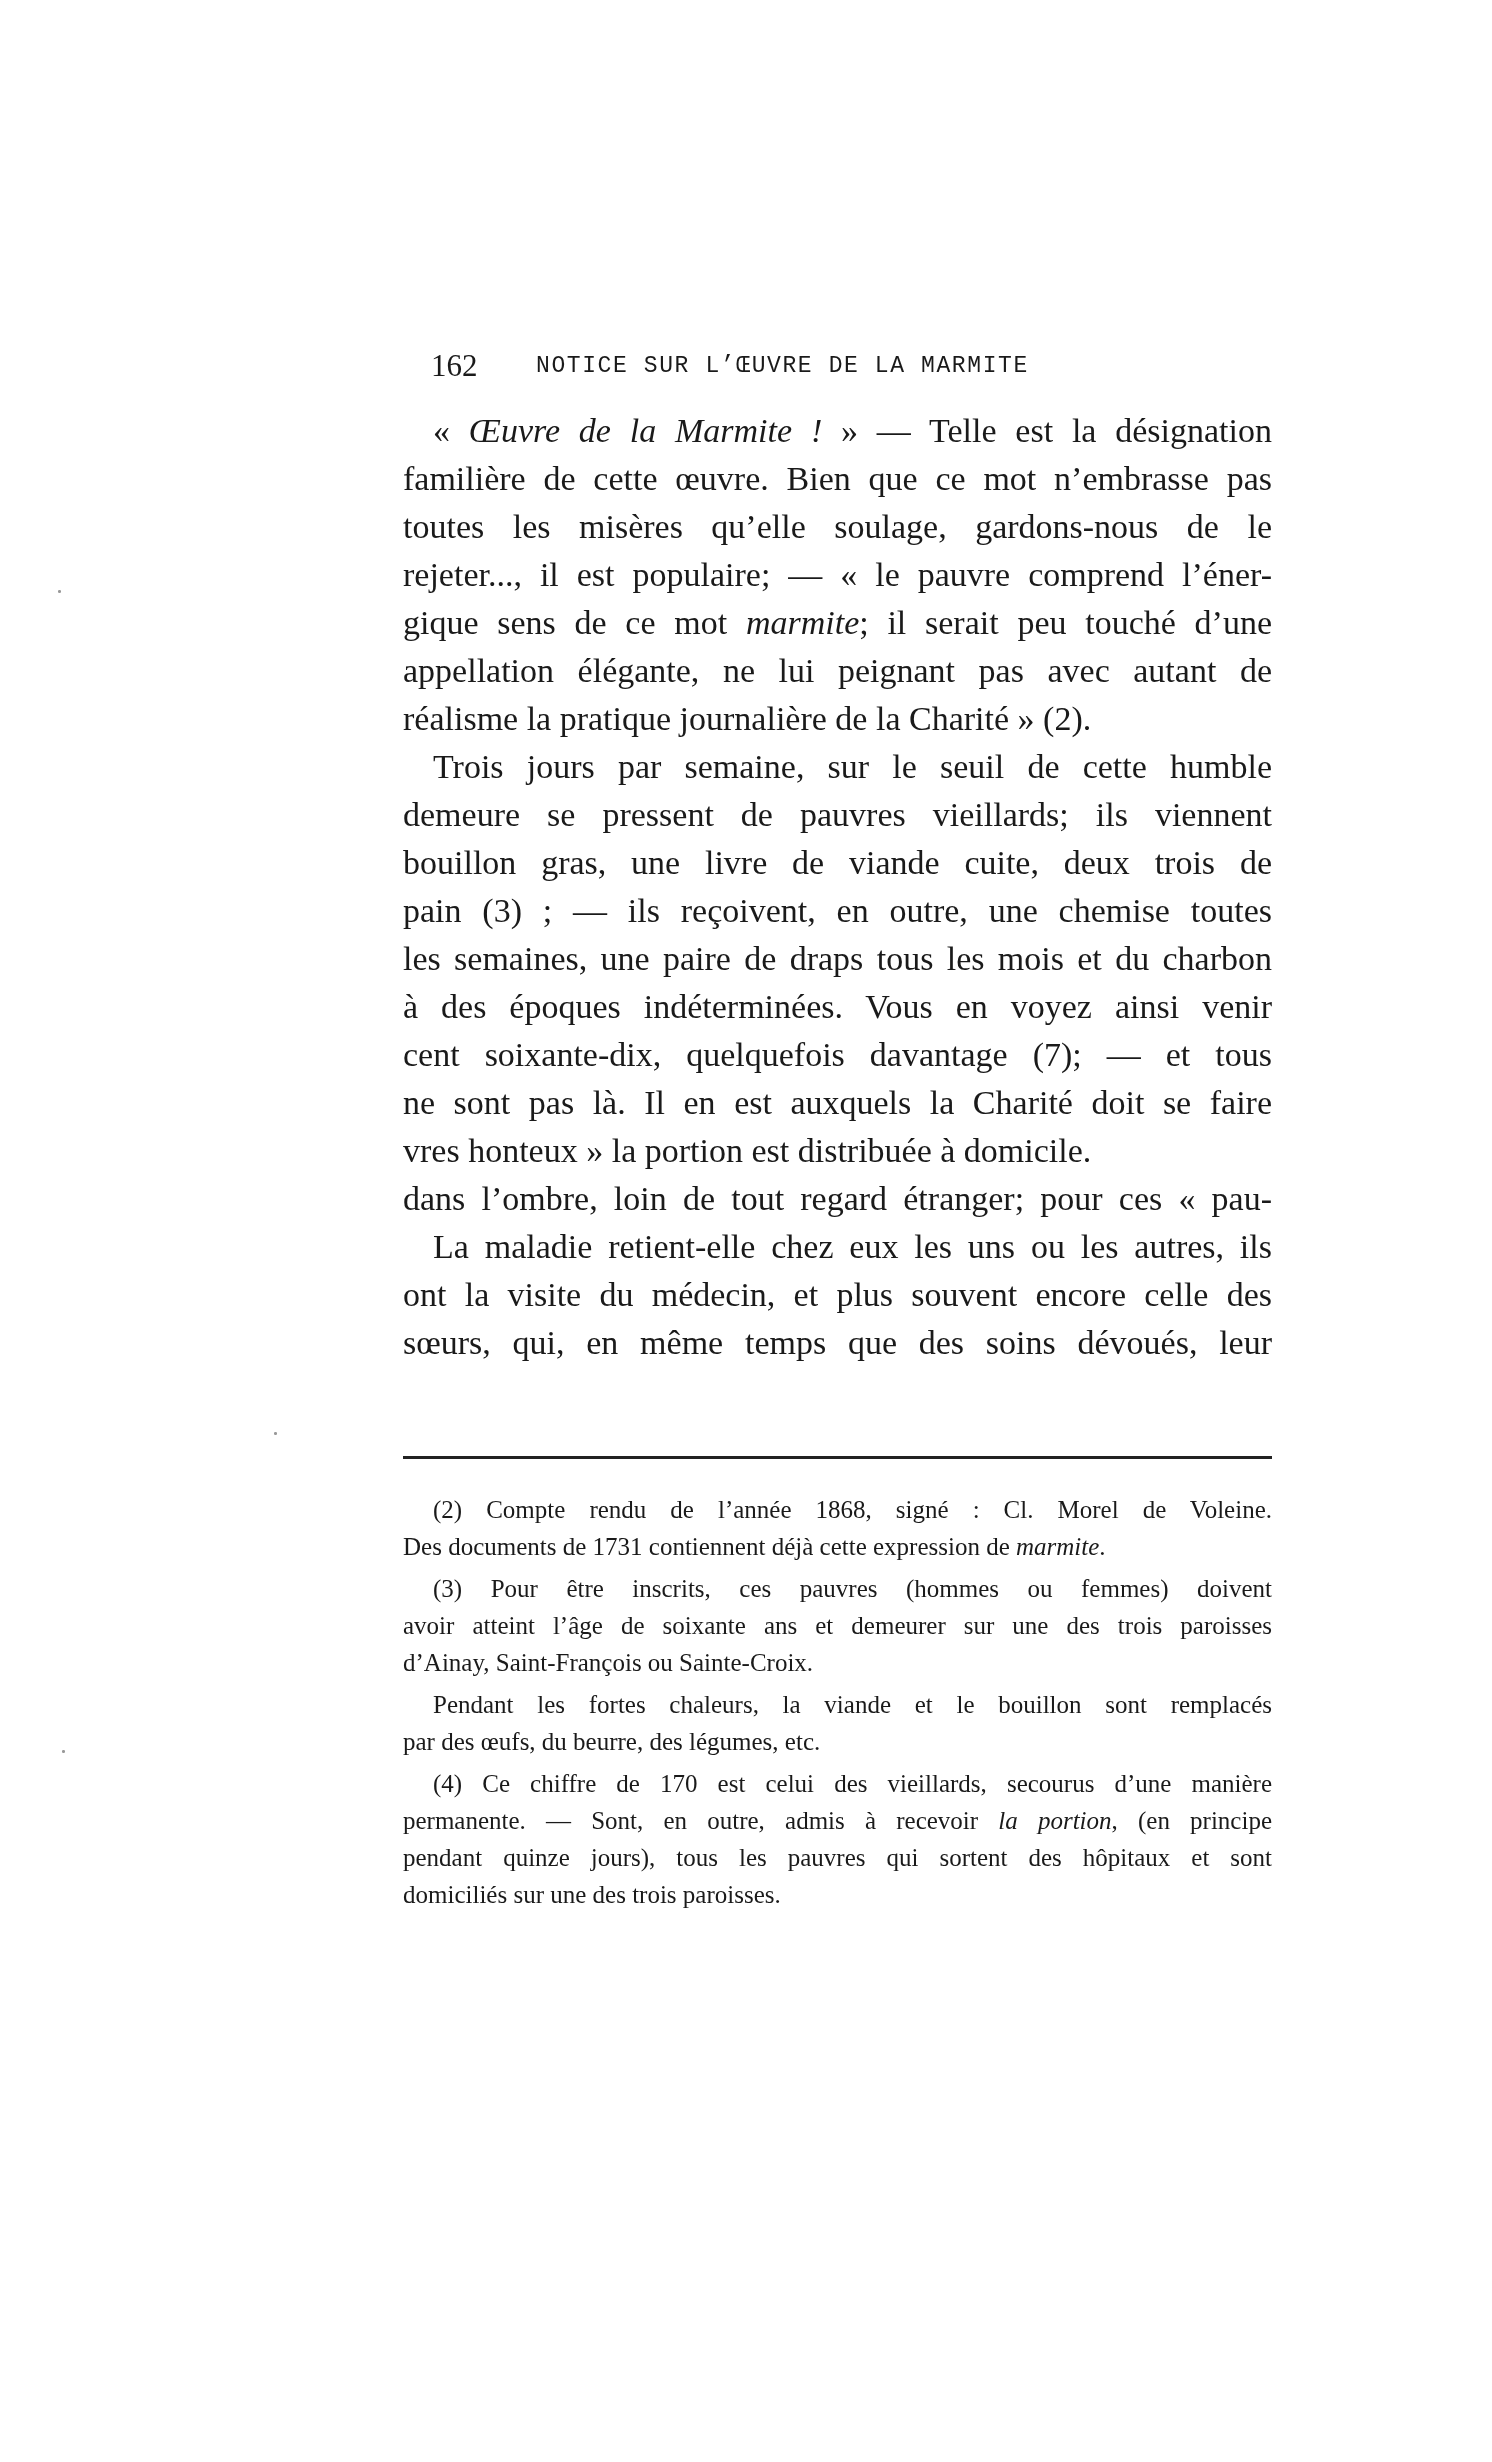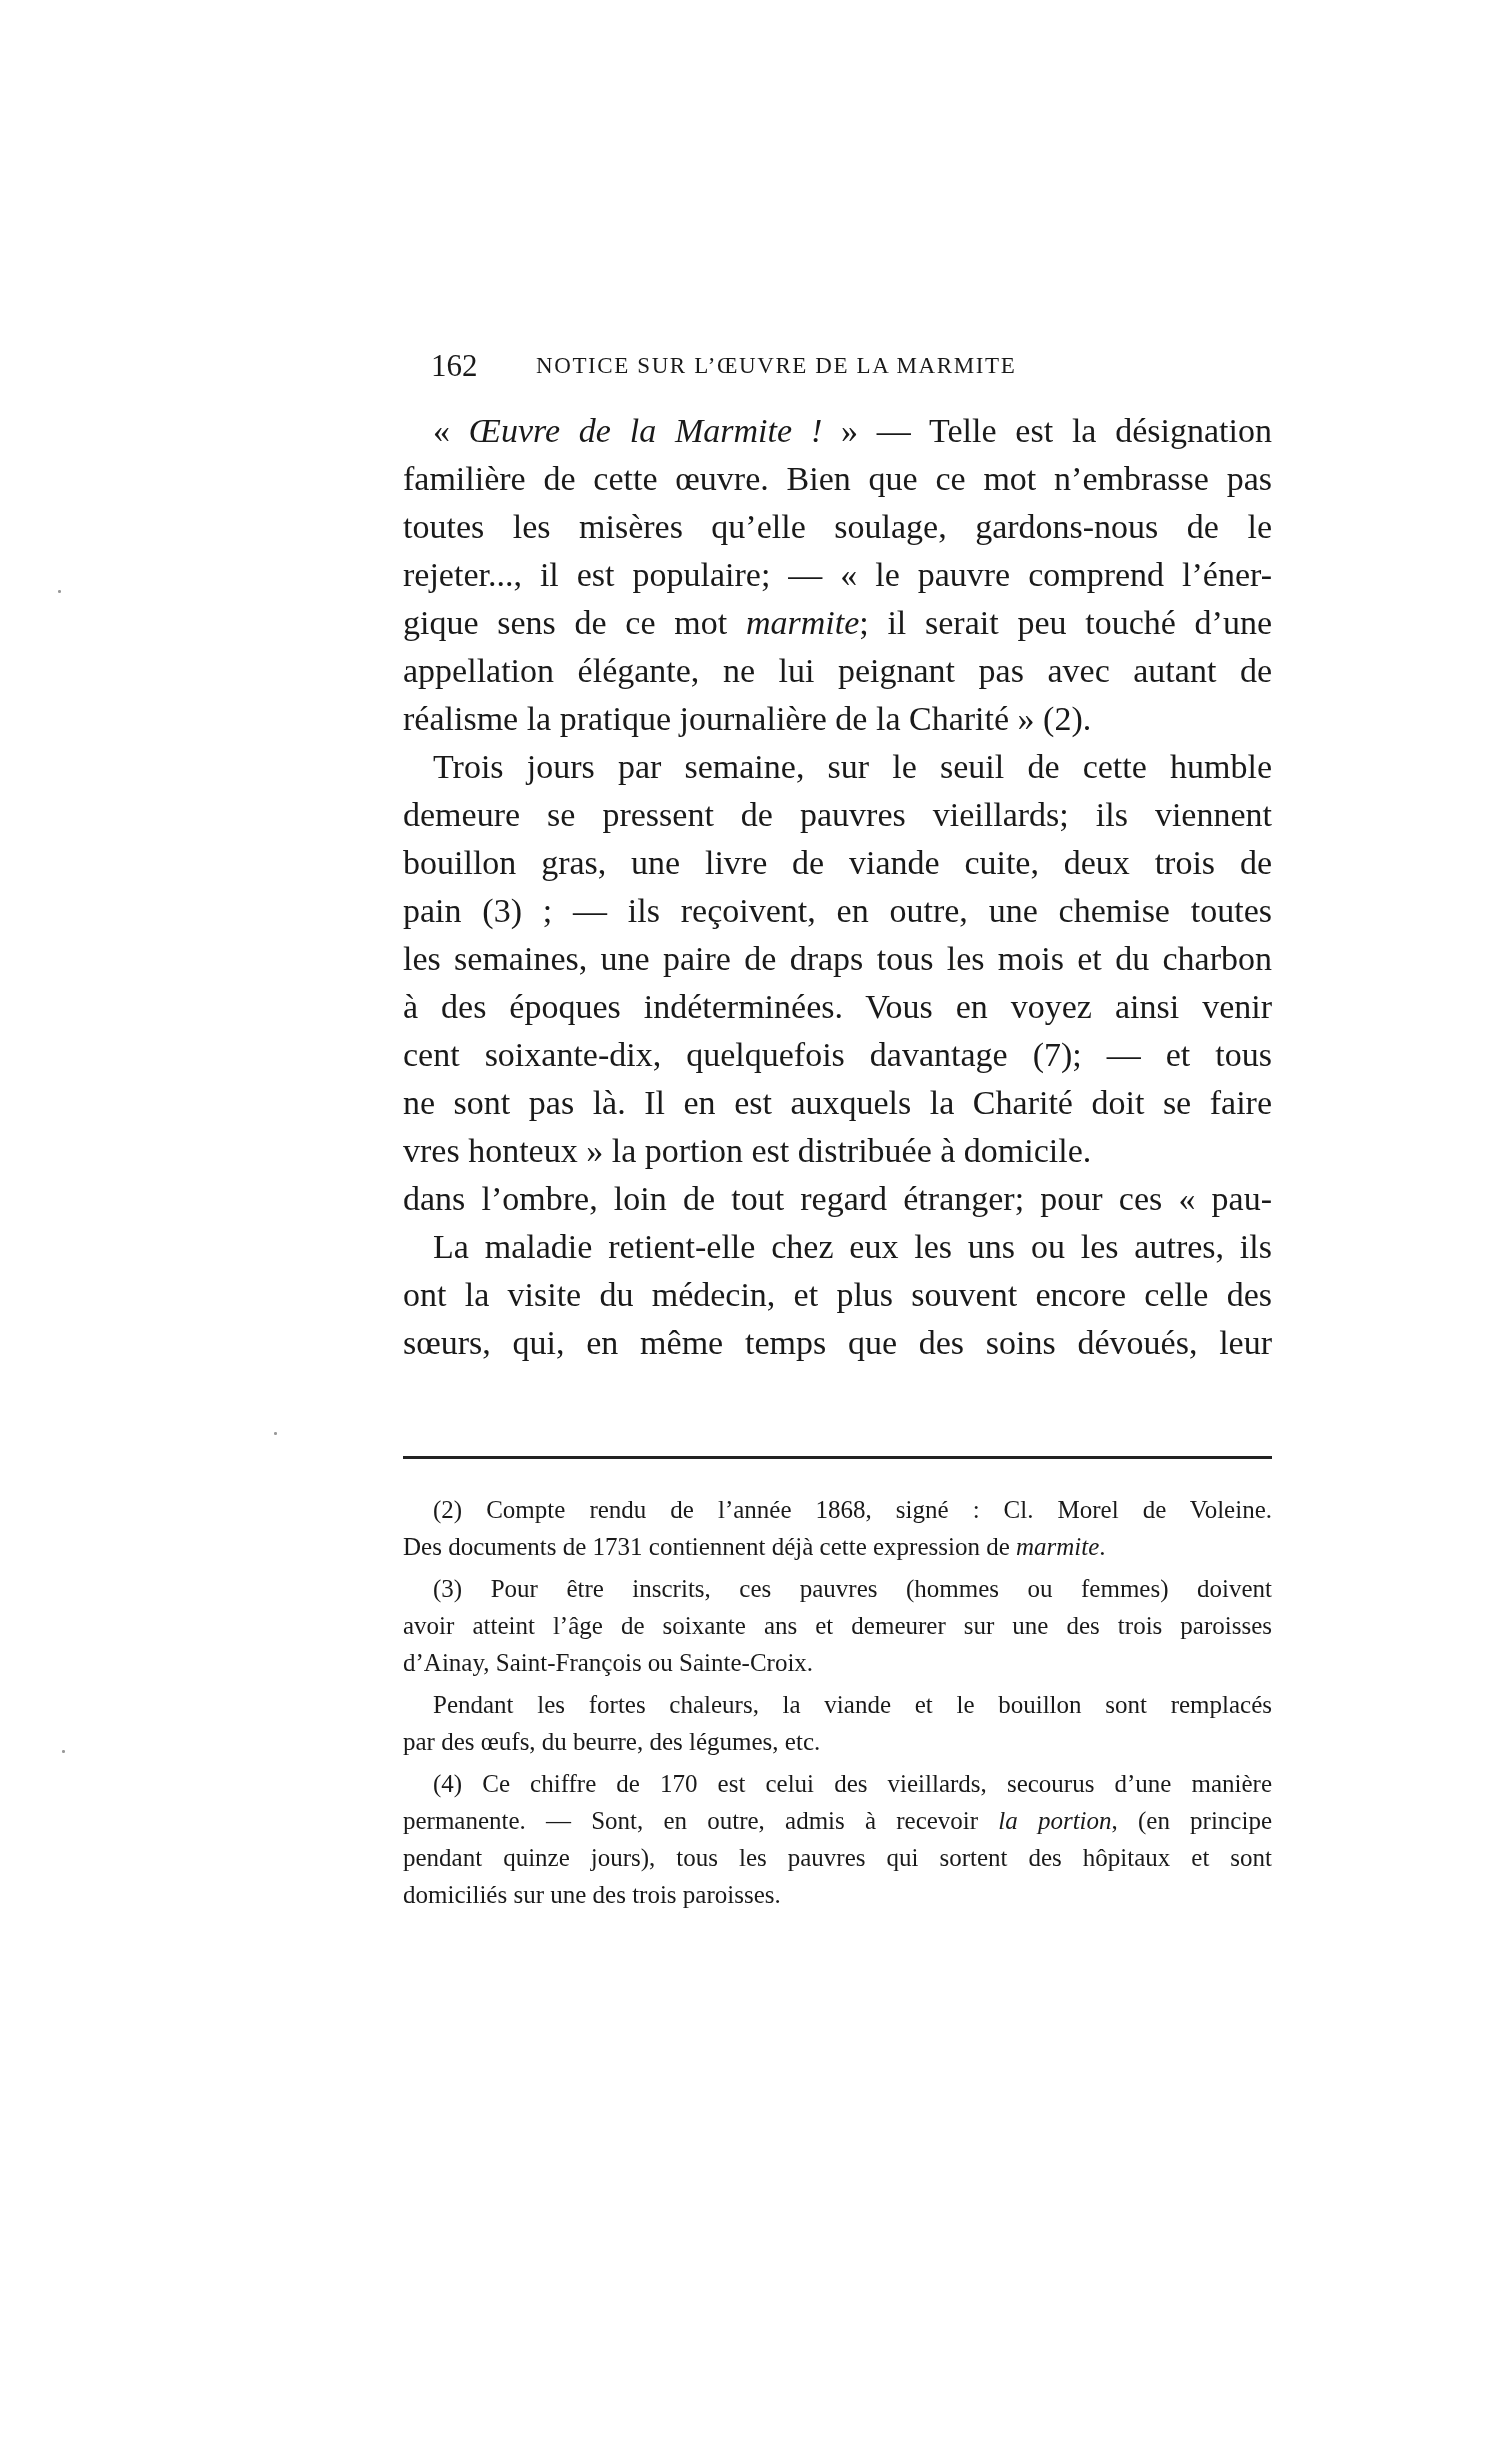--- a/index.html
+++ b/index.html
@@ -1,21 +1,21 @@
 <!DOCTYPE html>
 <html style="font-size:13px"><head>
 <meta charset="utf-8">
 <style>
   html, body { margin:0; padding:0; }
   body { width:1492px; height:2462px; background:#ffffff; position:relative; overflow:hidden;
          font-family:"Liberation Serif","DejaVu Serif",serif; color:#1a1a1a; }
   .page { position:absolute; left:403px; top:0; width:869px; }
   .header { position:absolute; top:348px; left:0; width:869px; height:41px; }
   .pgnum { position:absolute; left:0; top:0; font-size:31px;margin-left:28px; }
-  .running { position:absolute; left:133px; top:5px; font-size:23px; letter-spacing:1.6px; text-transform:uppercase; }
+  .running { position:absolute; left:133px; top:5px; font-size:23px; letter-spacing:1.6px; text-transform:uppercase;font-family:Liberation Mono, monospace; }
   .body { position:absolute; top:407px; left:0; width:869px; font-size:34px; line-height:48px; }
   .line { display:block; white-space:nowrap; text-align:justify; text-align-last:justify; height:48px; }
   .line.last { text-align-last:left; }
   .indent { padding-left:30px; }
   .rule { position:absolute; top:1456px; left:0; width:869px; height:2.5px; background:#222; }
   .notes { position:absolute; top:1491px; left:0; width:869px; font-size:25px; line-height:37px; }
   .notes .line { height:37px; }
   .gap { height:5px; }
   i { font-style:italic; }
   .speck { position:absolute; width:2.5px; height:2.5px; background:#999; border-radius:50%; }

